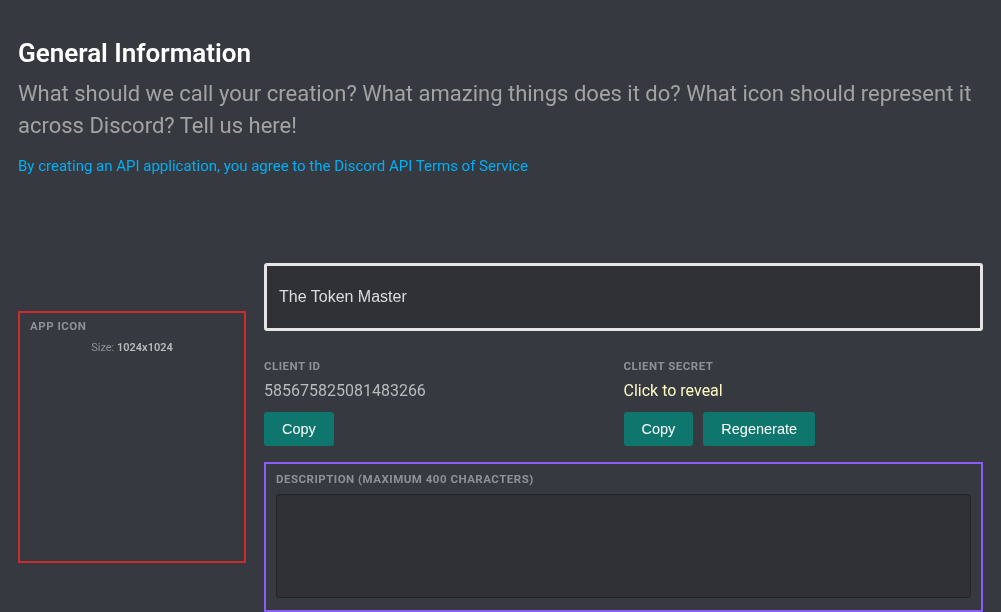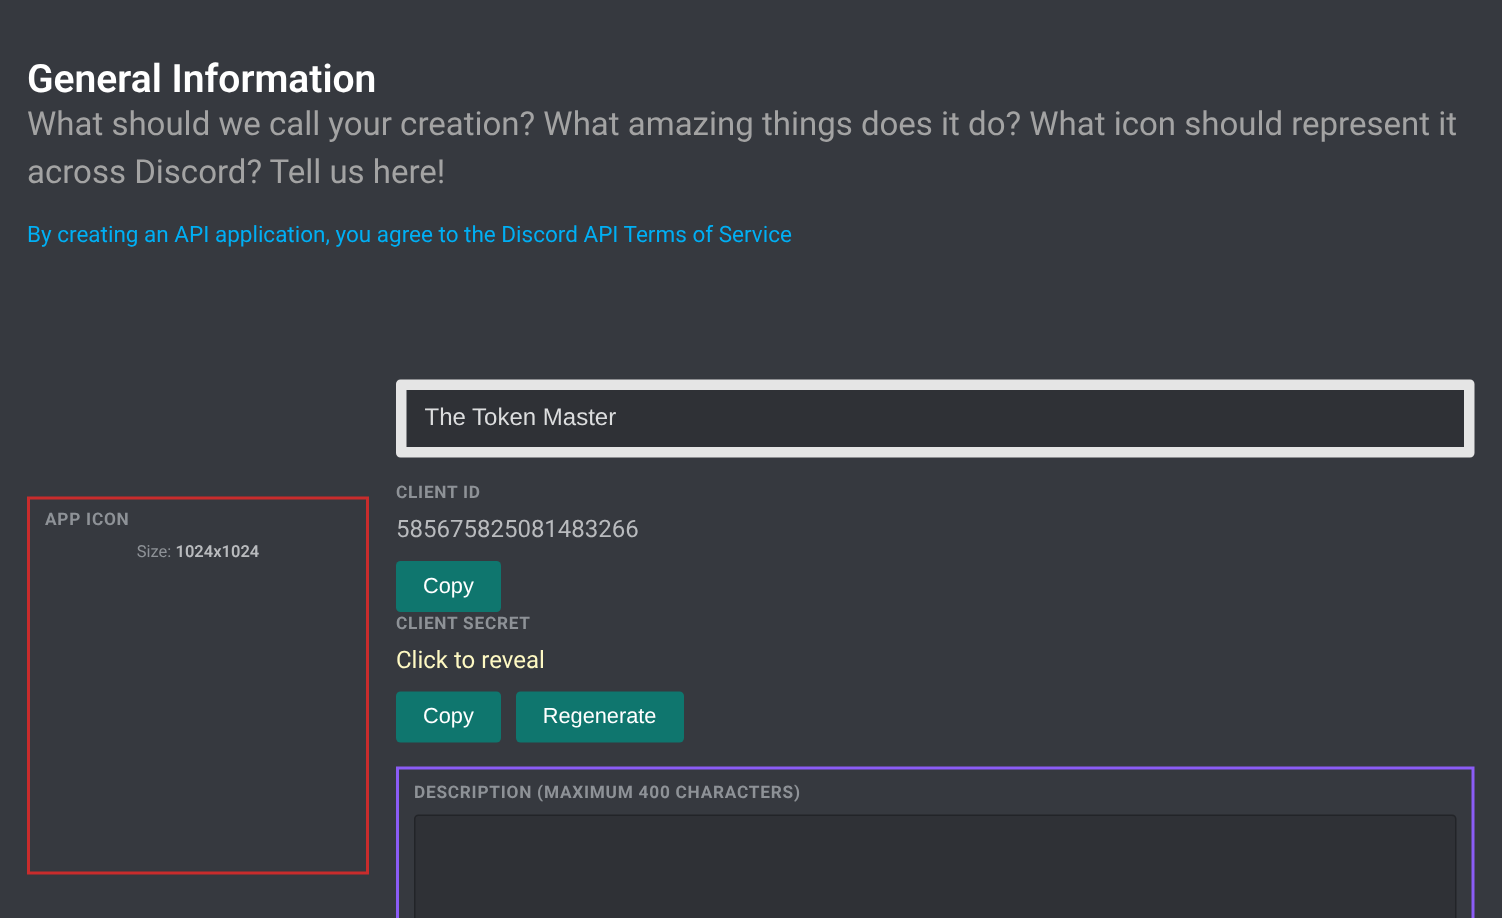--- a/index.html
+++ b/index.html
@@ -9,20 +9,21 @@
       font-family: -apple-system, BlinkMacSystemFont, "Segoe UI", Roboto, Helvetica, Arial, sans-serif;
       width: 1001px;
       height: 612px;
       overflow: hidden;
       padding: 38px 18px 0 18px;
     }
     .title {
       color: #ffffff;
       font-size: 26px;
       font-weight: 600;
+      margin-bottom: 10px;
     }
     .subtitle {
       color: #a3a3a3;
       font-size: 22px;
       line-height: 1.45;
       margin-bottom: 14px;
     }
     .tos-link {
       color: #00aff4;
       font-size: 15px;
@@ -91,31 +92,30 @@
     .upload-badge svg { width: 17px; height: 17px; }
     .size-hint {
       text-align: center;
       color: #8e9297;
       font-size: 11px;
     }
     .size-hint .val { color: #b9bbbe; font-weight: 600; }
     .name-input {
       width: 100%;
       background: #2f3136;
-      border: 7px solid #e5e5e5;
+      border: 3px solid #e5e5e5;
       border-radius: 3px;
       color: #dcddde;
       font-size: 16px;
-      padding: 10px 12px;
+      padding: 22px 12px;
       outline: none;
     }
     .two-col {
       display: flex;
-      margin-top: 16px;
-      flex-direction: column;
+      margin-top: 28px;
     }
     .two-col > div { flex: 1; }
     .client-id-value {
       color: #b9bbbe;
       font-size: 16px;
       margin-bottom: 12px;
     }
     .reveal-link {
       color: #fef9c3;
       font-size: 16px;

